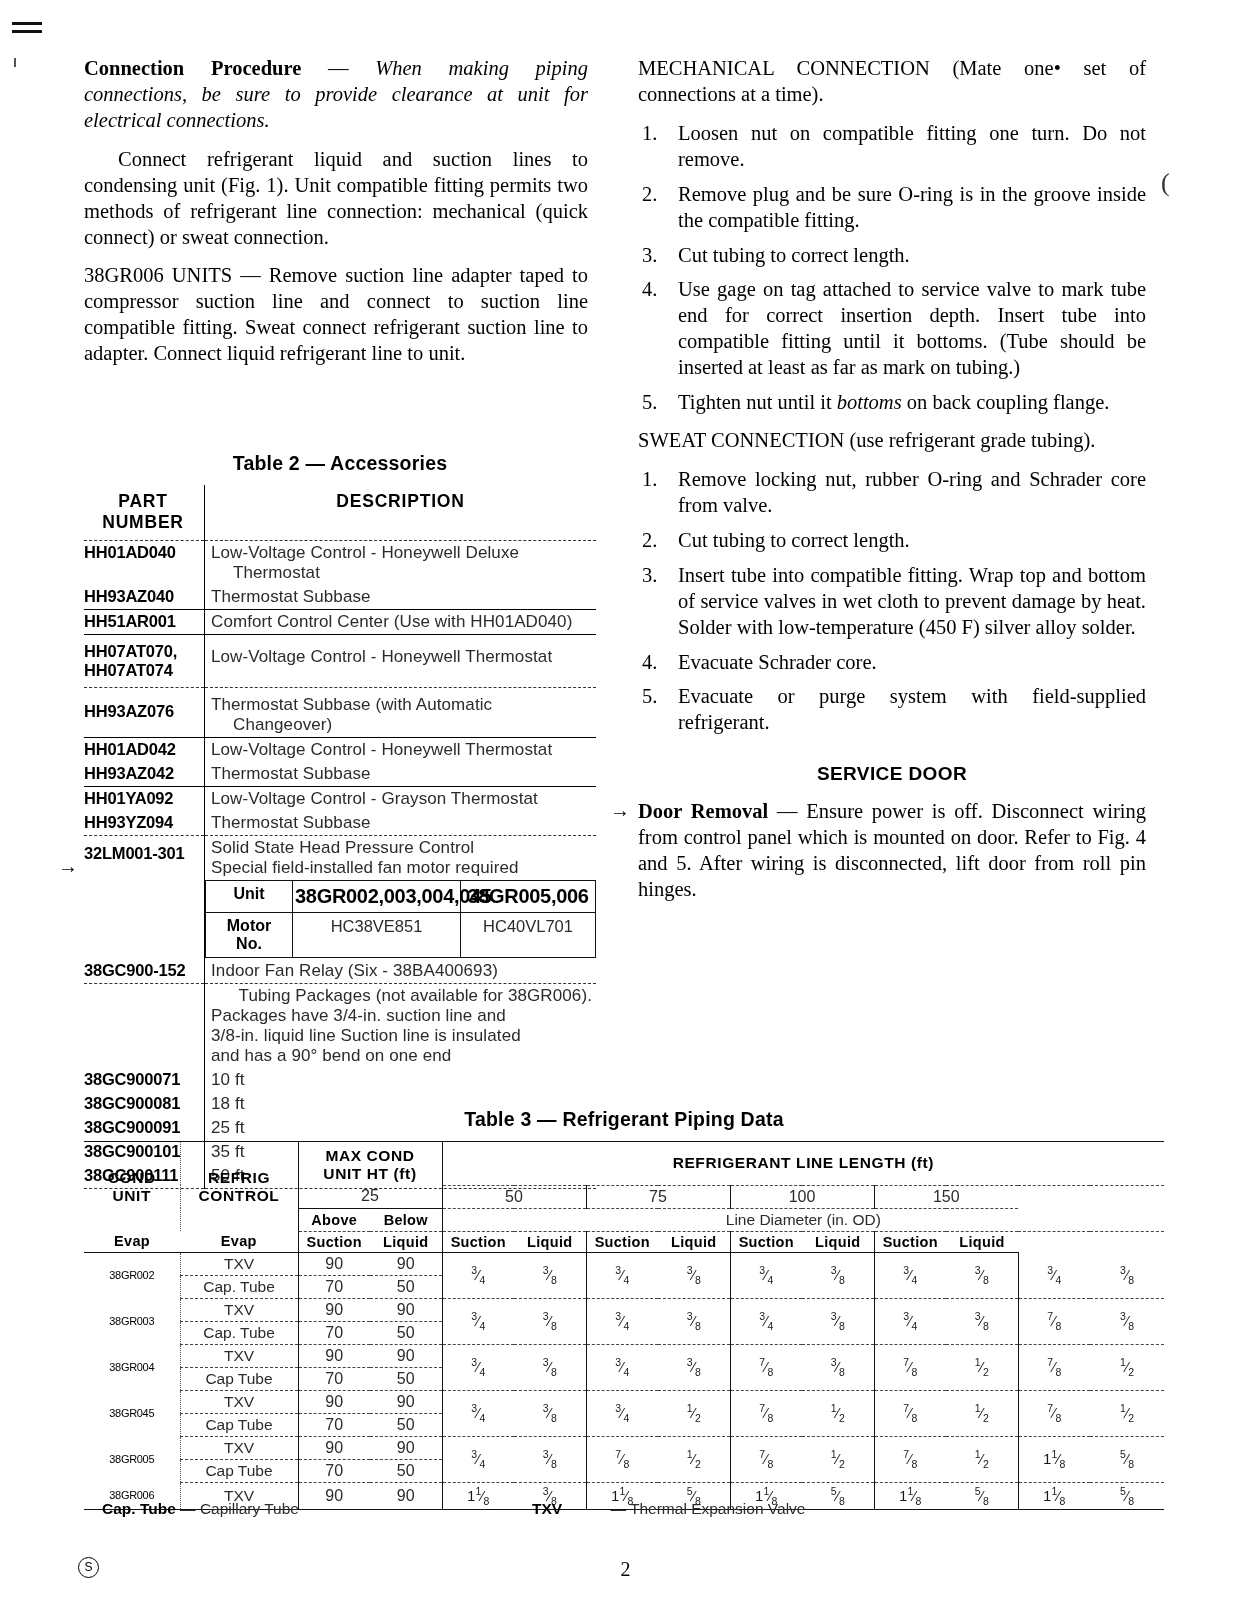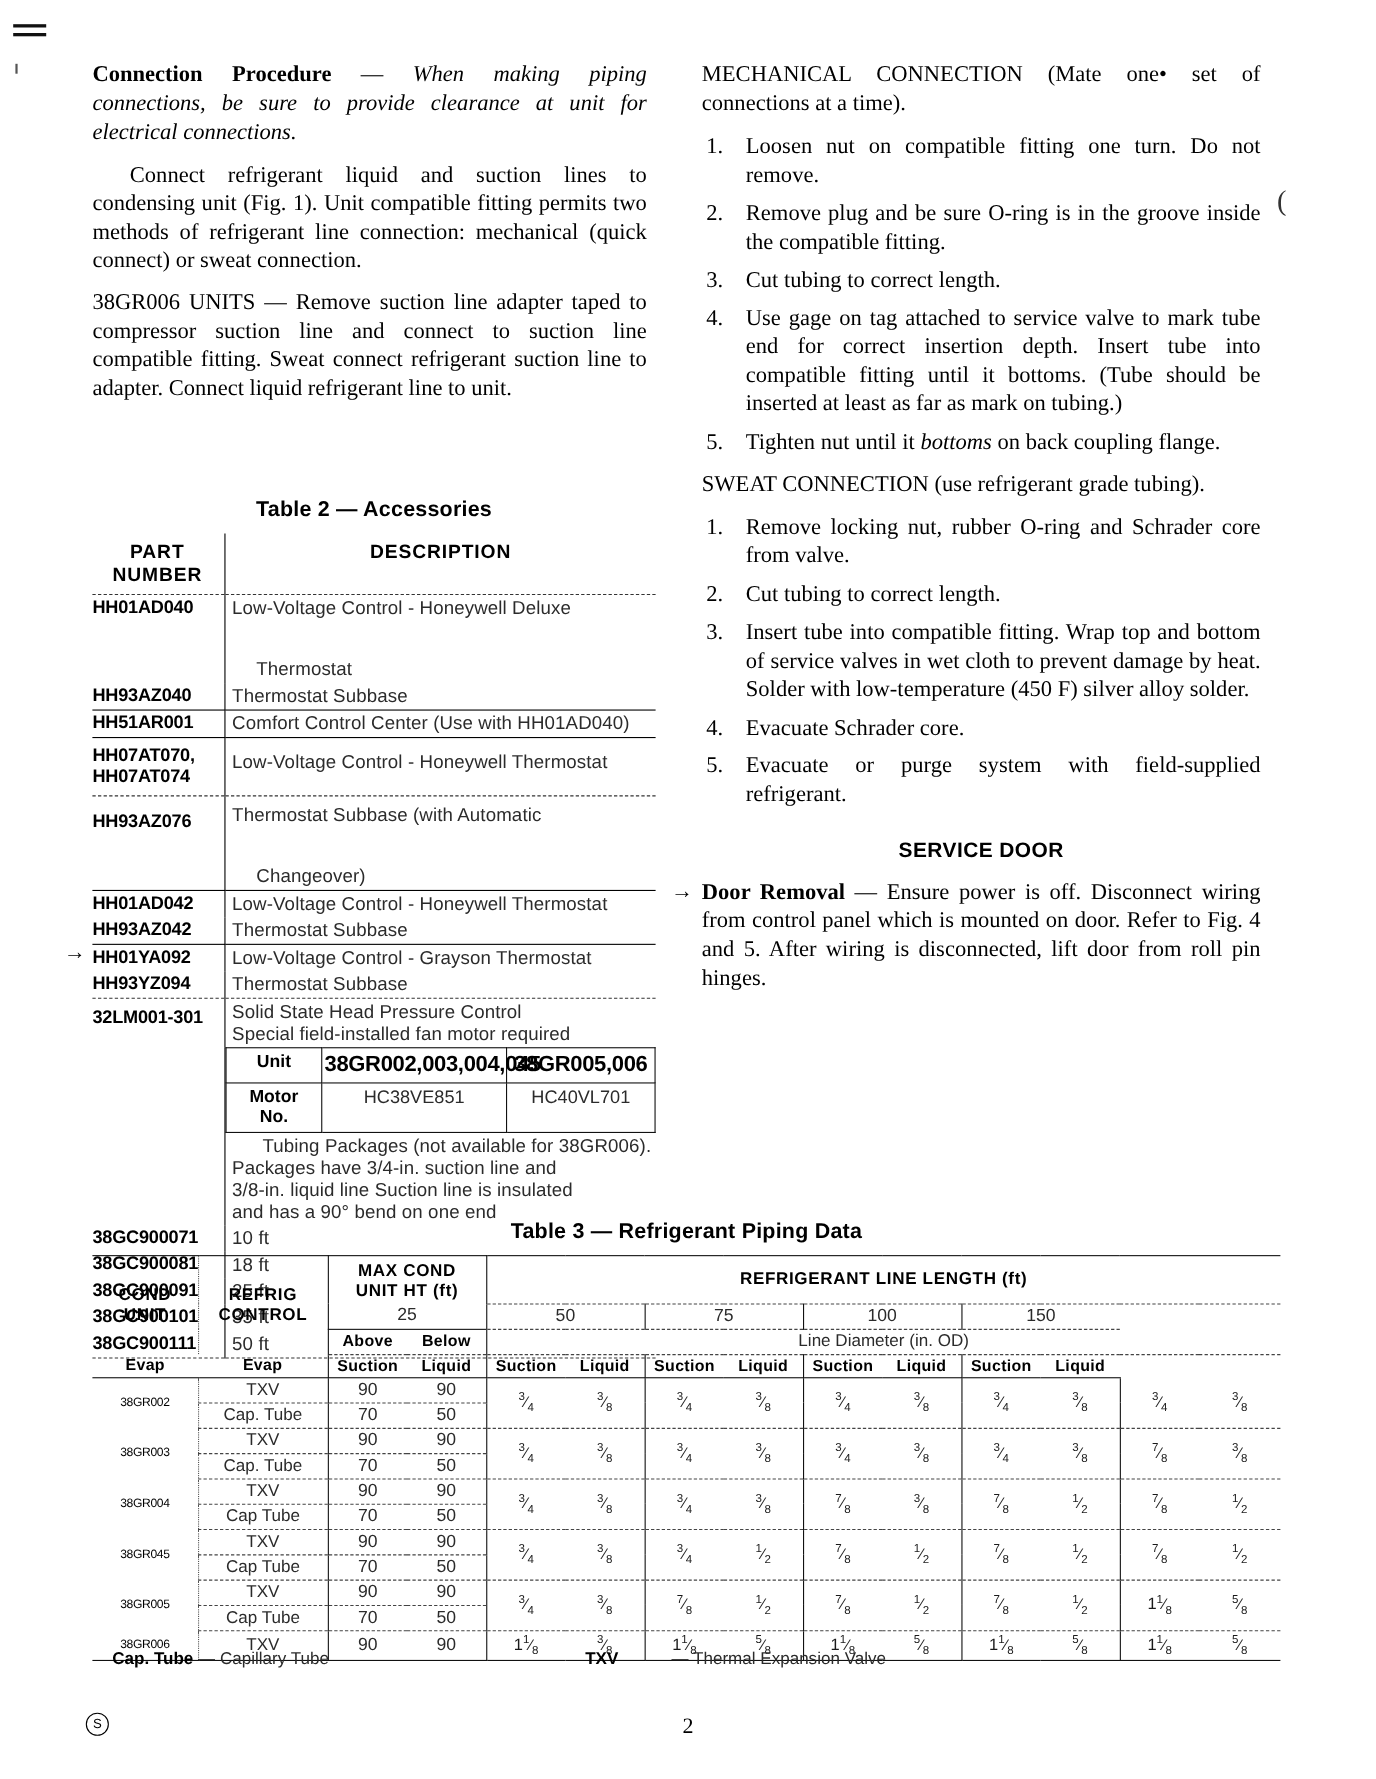--- a/index.html
+++ b/index.html
@@ -56,21 +56,21 @@
     border-right:1.6px solid #000; white-space:nowrap;
   }
   .t2 .desc { font-family:"Liberation Sans", sans-serif; font-weight:400; font-size:17px; color:#2b2b2b; letter-spacing:.1px; }
   .t2 .hdr td {
     font-family:"Liberation Sans", sans-serif; font-weight:bold; font-size:17.5px;
     text-align:center; letter-spacing:.8px; padding:6px 2px 7px 2px;
   }
   .t2 .hdr .pn { text-align:center; padding-left:0; }
   .rowline td { border-bottom:1.4px dashed #333; }
   .rowline-solid td { border-bottom:1.6px solid #000; }
-  .t2 .indent2 { padding-left:22px; display:block;margin-top:36px; }
+  .t2 .indent2 { padding-left:22px; display:block; }
   .t2 .tall td { padding-top:7px; padding-bottom:7px; }
   .nowrap { white-space:nowrap; }
 
   
   table.t2n { border-collapse:collapse; width:100%; font-size:16.5px; table-layout:fixed; margin:0; }
   table.t2n td {
     border:1.4px solid #111; text-align:center; padding:4px 2px;
     font-family:"Liberation Sans", sans-serif; color:#2b2b2b;
   }
   table.t2n td.lbl { font-weight:bold; color:#000; width:82px; font-size:16px; }
@@ -274,20 +274,24 @@
                 <div>No.</div>
               </td>
               <td>HC38VE851</td>
               <td>HC40VL701</td>
             </tr>
           </tbody>
               </table>
         </td>
       </tr>
 
+      <tr class="rowline">
+        <td class="pn" style="padding-top:3px;">38GC900-152</td>
+        <td class="desc" style="padding-top:3px;">Indoor Fan Relay (Six - 38BA400693)</td>
+      </tr>
 
       <tr>
         <td class="pn"></td>
         <td class="desc">
           <span style="display:block;text-align:right;">Tubing Packages (not available for 38GR006).</span>
           <span style="display:block;">Packages have 3/4-in. suction line and</span>
           <span style="display:block;">3/8-in. liquid line   Suction line is insulated</span>
           <span style="display:block;">and has a 90° bend on one end</span>
         </td>
       </tr>

